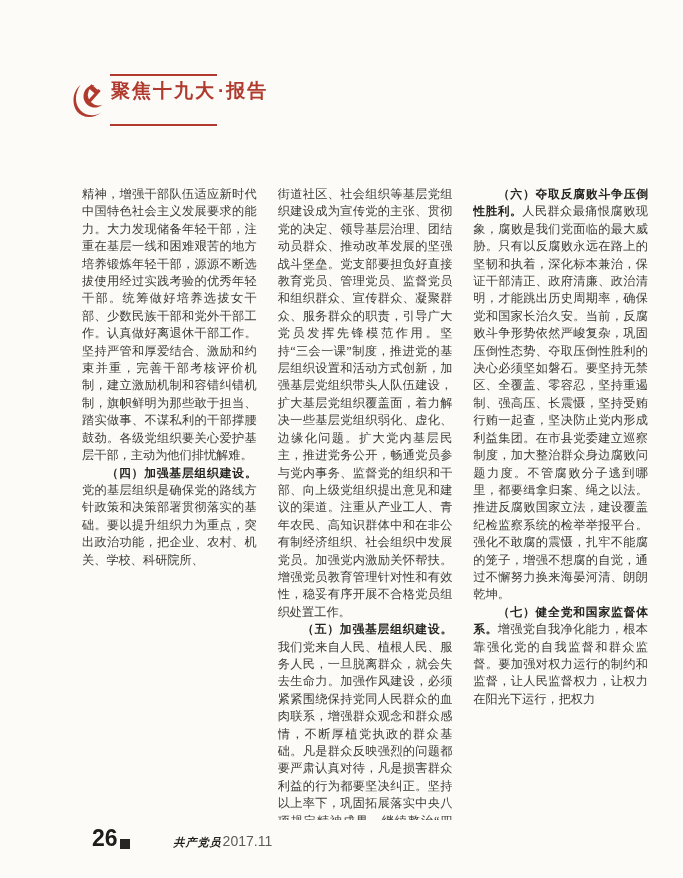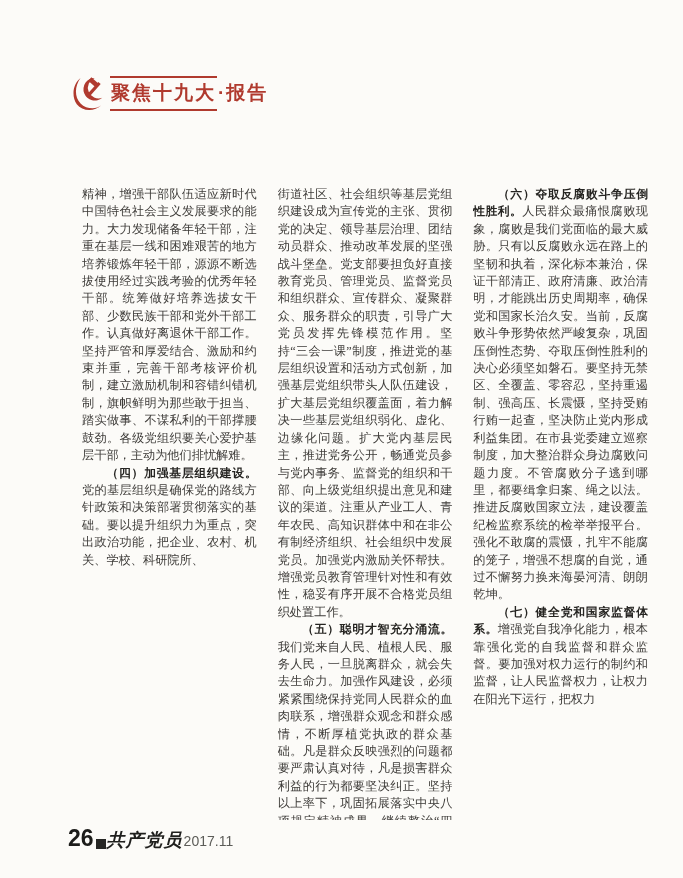--- a/index.html
+++ b/index.html
@@ -8,38 +8,38 @@
     font-family:"Liberation Serif",serif;overflow:hidden;
     box-shadow:0 0 4px rgba(0,0,0,.15);
   }
   
   .header{position:absolute;left:73px;top:74px;display:flex;align-items:center;gap:3px;}
   .emblem{display:inline-block;width:34px;height:38px;}
   .emblem svg{width:34px;height:38px;display:block;}
   .title{font-family:"Liberation Sans",sans-serif;font-weight:bold;font-size:19px;
          color:#b03a2e;letter-spacing:2px;white-space:nowrap;}
   .title-main{display:inline-block;border-top:2px solid #b03a2e;border-bottom:2px solid #b03a2e;
-              padding:2px 1px 3px 1px;}
+              padding:2px 1px 20px 1px;}
   .title-sub{display:inline-block;padding-left:1px;}
   
   .columns{position:absolute;left:82px;top:186px;width:566px;display:flex;gap:21px;}
   .col{width:179px;height:634px;overflow:hidden;font-size:12.2px;line-height:17.4px;
        text-align:justify;color:#3d3b38;}
   .col p{margin:0;}
   .col p.indent{text-indent:2em;}
   .col p + p{}
   .lead{font-weight:bold;color:#262522;font-family:"Liberation Sans",sans-serif;font-size:11.8px;}
   
-  .footer{position:absolute;left:68px;top:827px;display:flex;align-items:baseline;}
+  .footer{position:absolute;left:92px;top:827px;display:flex;align-items:baseline;}
   .page-num{font-family:"Liberation Sans",sans-serif;font-weight:bold;font-size:23px;
             color:#1c1c1a;line-height:1;}
   .mag-logo{display:inline-block;width:10px;height:10px;background:#262624;
             margin:0 1px 1px 2px;align-self:flex-end;}
-  .mag-name{font-size:18px;font-style:italic;font-weight:bold;color:#1f1f1d;
-            letter-spacing:1px;line-height:1;}
+  .mag-name{font-size:11px;font-style:italic;font-weight:bold;color:#1f1f1d;
+            letter-spacing:1px;line-height:1;margin-left:43px;}
   .issue{font-family:"Liberation Sans",sans-serif;font-size:14px;color:#5c5c58;
          margin-left:1px;line-height:1;}
 </style>
 </head>
 <body>
 
 <div class="page">
 
   <header class="header">
     <span class="emblem">
@@ -59,21 +59,21 @@
     </div>
   </header>
 
   <main class="columns">
     <div class="col">
         <p>精神，增强干部队伍适应新时代中国特色社会主义发展要求的能力。大力发现储备年轻干部，注重在基层一线和困难艰苦的地方培养锻炼年轻干部，源源不断选拔使用经过实践考验的优秀年轻干部。统筹做好培养选拔女干部、少数民族干部和党外干部工作。认真做好离退休干部工作。坚持严管和厚爱结合、激励和约束并重，完善干部考核评价机制，建立激励机制和容错纠错机制，旗帜鲜明为那些敢于担当、踏实做事、不谋私利的干部撑腰鼓劲。各级党组织要关心爱护基层干部，主动为他们排忧解难。</p>
         <p class="indent"><span class="lead">（四）加强基层组织建设。</span>党的基层组织是确保党的路线方针政策和决策部署贯彻落实的基础。要以提升组织力为重点，突出政治功能，把企业、农村、机关、学校、科研院所、</p>
       </div>
     <div class="col">
         <p>街道社区、社会组织等基层党组织建设成为宣传党的主张、贯彻党的决定、领导基层治理、团结动员群众、推动改革发展的坚强战斗堡垒。党支部要担负好直接教育党员、管理党员、监督党员和组织群众、宣传群众、凝聚群众、服务群众的职责，引导广大党员发挥先锋模范作用。坚持“三会一课”制度，推进党的基层组织设置和活动方式创新，加强基层党组织带头人队伍建设，扩大基层党组织覆盖面，着力解决一些基层党组织弱化、虚化、边缘化问题。扩大党内基层民主，推进党务公开，畅通党员参与党内事务、监督党的组织和干部、向上级党组织提出意见和建议的渠道。注重从产业工人、青年农民、高知识群体中和在非公有制经济组织、社会组织中发展党员。加强党内激励关怀帮扶。增强党员教育管理针对性和有效性，稳妥有序开展不合格党员组织处置工作。</p>
-        <p class="indent"><span class="lead">（五）聪明才智充分涌流。</span>我们党来自人民、植根人民、服务人民，一旦脱离群众，就会失去生命力。加强作风建设，必须紧紧围绕保持党同人民群众的血肉联系，增强群众观念和群众感情，不断厚植党执政的群众基础。凡是群众反映强烈的问题都要严肃认真对待，凡是损害群众利益的行为都要坚决纠正。坚持以上率下，巩固拓展落实中央八项规定精神成果，继续整治“四风”问题，坚决反对特权思想和特权现象。重点强化政治纪律和组织纪律，带动廉洁纪律、群众纪律、工作</p>
+        <p class="indent"><span class="lead">（五）加强基层组织建设。</span>我们党来自人民、植根人民、服务人民，一旦脱离群众，就会失去生命力。加强作风建设，必须紧紧围绕保持党同人民群众的血肉联系，增强群众观念和群众感情，不断厚植党执政的群众基础。凡是群众反映强烈的问题都要严肃认真对待，凡是损害群众利益的行为都要坚决纠正。坚持以上率下，巩固拓展落实中央八项规定精神成果，继续整治“四风”问题，坚决反对特权思想和特权现象。重点强化政治纪律和组织纪律，带动廉洁纪律、群众纪律、工作</p>
       </div>
     <div class="col">
         <p class="indent"><span class="lead">（六）夺取反腐败斗争压倒性胜利。</span>人民群众最痛恨腐败现象，腐败是我们党面临的最大威胁。只有以反腐败永远在路上的坚韧和执着，深化标本兼治，保证干部清正、政府清廉、政治清明，才能跳出历史周期率，确保党和国家长治久安。当前，反腐败斗争形势依然严峻复杂，巩固压倒性态势、夺取压倒性胜利的决心必须坚如磐石。要坚持无禁区、全覆盖、零容忍，坚持重遏制、强高压、长震慑，坚持受贿行贿一起查，坚决防止党内形成利益集团。在市县党委建立巡察制度，加大整治群众身边腐败问题力度。不管腐败分子逃到哪里，都要缉拿归案、绳之以法。推进反腐败国家立法，建设覆盖纪检监察系统的检举举报平台。强化不敢腐的震慑，扎牢不能腐的笼子，增强不想腐的自觉，通过不懈努力换来海晏河清、朗朗乾坤。</p>
         <p class="indent"><span class="lead">（七）健全党和国家监督体系。</span>增强党自我净化能力，根本靠强化党的自我监督和群众监督。要加强对权力运行的制约和监督，让人民监督权力，让权力在阳光下运行，把权力</p>
       </div>
   </main>
 
   <footer class="footer">
     <span class="page-num">26</span>
     <span class="mag-logo"></span>

